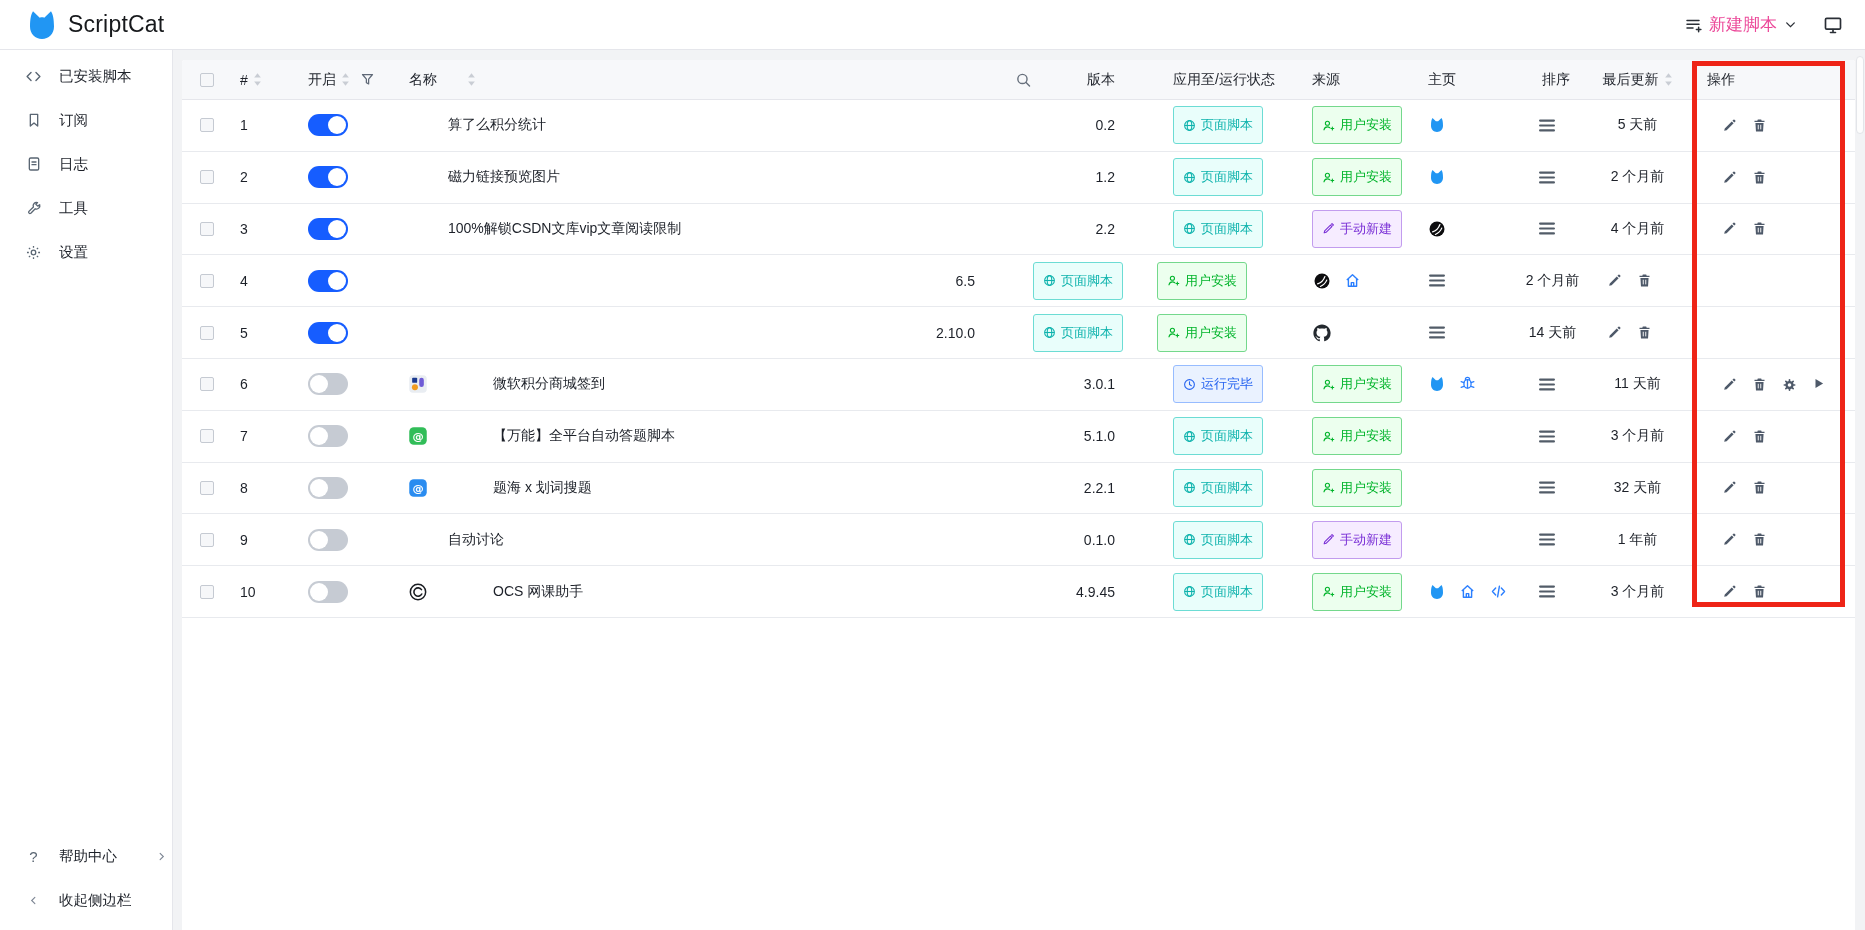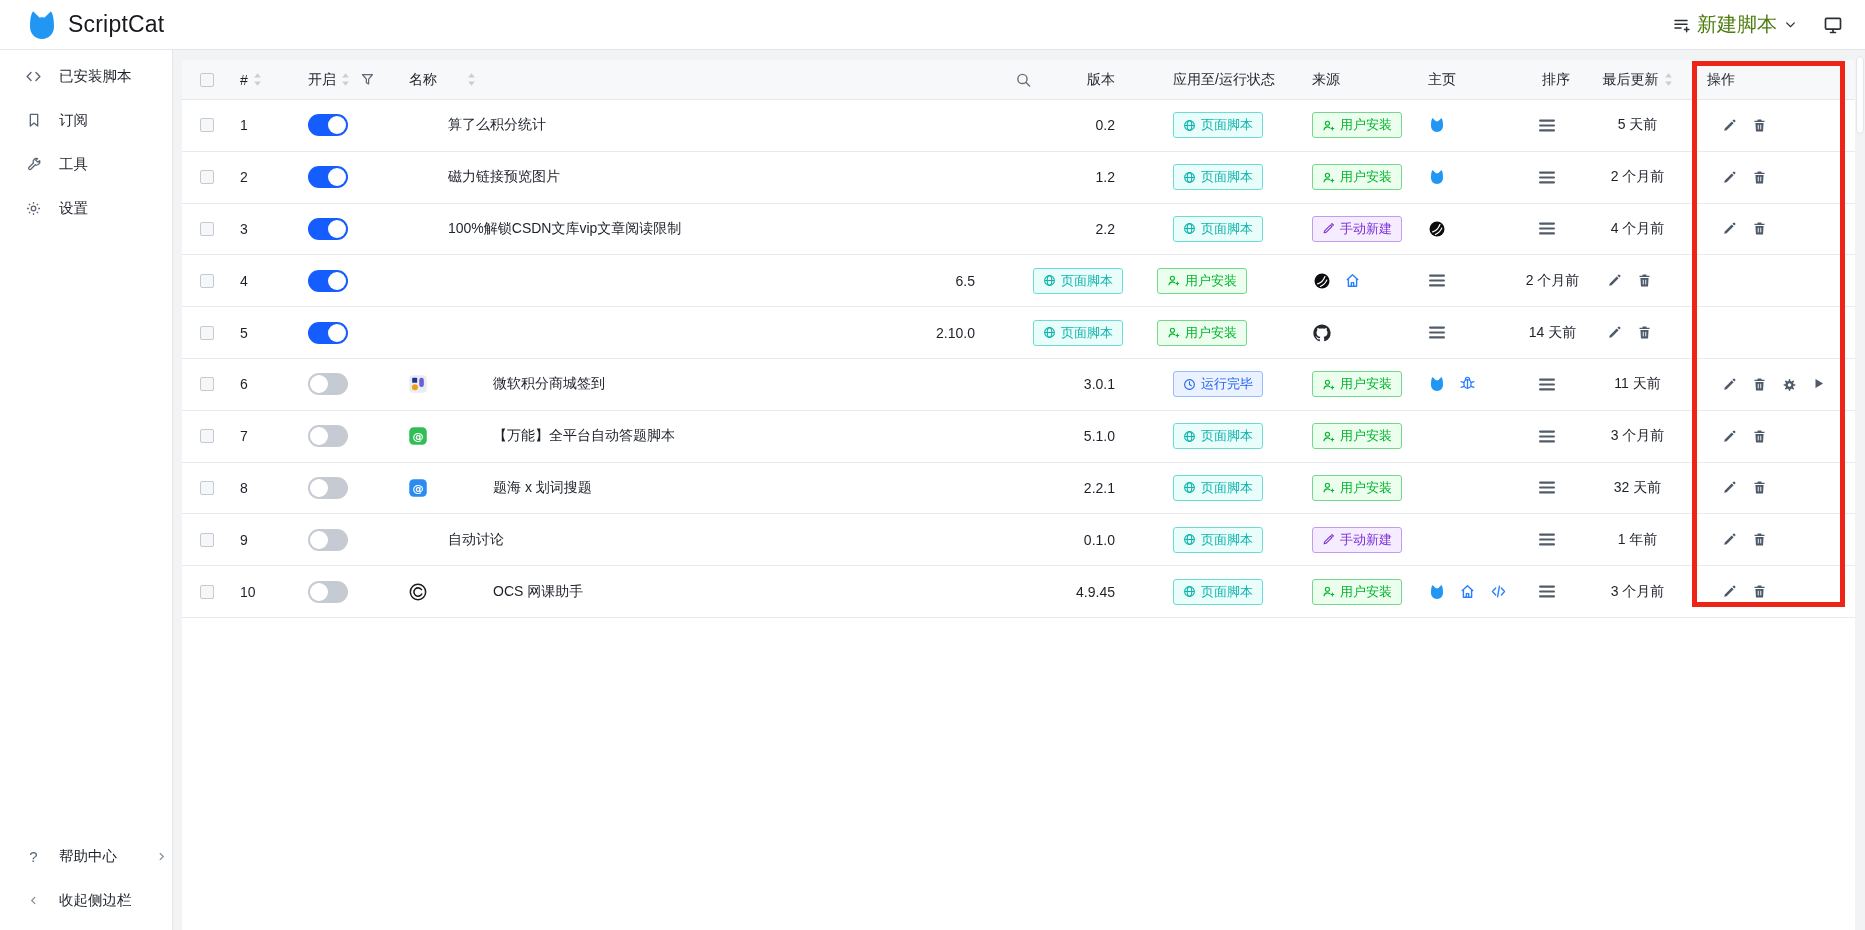--- a/index.html
+++ b/index.html
@@ -13,21 +13,21 @@
   .topbar {
     position:absolute; top:0; left:0; width:1865px; height:50px;
     background:#fff; border-bottom:1px solid #e5e6eb;
     display:flex; align-items:center; justify-content:space-between;
     padding:0 22px 0 24px; z-index:6;
   }
   .logo { display:flex; align-items:center; gap:8px; cursor:pointer; }
   .logo-text { font-size:23px; font-weight:400; color:#17191c; letter-spacing:0.2px; }
   .topbar-right { display:flex; align-items:center; gap:26px; }
   .new-script { display:flex; align-items:center; gap:7px; cursor:pointer; }
-  .new-script span { font-size:20px; color:#4d7c0f; }
+  .new-script span { font-size:17px; color:#ec4899; }
   
   .sidebar {
     position:absolute; top:46px; left:0; bottom:0; width:173px;
     background:#fff; border-right:1px solid #e5e6eb;
     display:flex; flex-direction:column; padding-top:8px; z-index:5;
   }
   .side-item {
     height:44px; display:flex; align-items:center; gap:17px;
     padding-left:25px; cursor:pointer; color:#1d2129; font-size:14.5px;
   }
@@ -76,21 +76,21 @@
   .toggle.off { background:#c6cbd3; }
   .toggle::after {
     content:""; position:absolute; top:2px; width:18px; height:18px;
     border-radius:50%; background:#fff;
   }
   .toggle.on::after { right:2px; }
   .toggle.off::after { left:2px; }
   .nicon { width:20px; height:20px; flex:none; display:inline-flex; }
   .nm { color:#1d2129; cursor:pointer; overflow:hidden; text-overflow:ellipsis;margin-left:40px; }
   .badge {
-    display:inline-flex; align-items:center; gap:5px; height:26px;
+    display:inline-flex; align-items:center; gap:5px; height:38px;
     padding:0 9px; border-radius:3px; font-size:13px; border:1px solid; cursor:pointer;
     white-space:nowrap;
   }
   .badge.page   { color:#0fb3ad; border-color:#6cdcd4; background:#e9fefb; }
   .badge.run    { color:#2563f0; border-color:#97bcff; background:#eaf2ff; }
   .badge.user   { color:#00b42a; border-color:#74d88c; background:#ecffee; }
   .badge.manual { color:#7a30d6; border-color:#c29cee; background:#f6ecff; }
   .hicon { width:18px; height:18px; display:inline-flex; cursor:pointer; }
   .drag { display:inline-flex; cursor:grab; }
   .aicon { width:15px; height:15px; display:inline-flex; cursor:pointer; }
@@ -154,20 +154,29 @@
         <span class="side-icon">
           <svg width="16" height="16" viewBox="0 0 24 24" fill="none" stroke="#5a6673" stroke-width="2" stroke-linejoin="round">
             <path d="M6.5 3.5h11V21l-5.5-4.6L6.5 21z"></path>
           </svg>
         </span>
         <span>订阅</span>
       </div>
       <div class="side-item">
         <span class="side-icon">
           <svg width="16" height="16" viewBox="0 0 24 24" fill="none" stroke="#5a6673" stroke-width="2" stroke-linejoin="round">
+            <rect x="5" y="3" width="14" height="18" rx="2"></rect>
+            <path d="M9 9h6M9 13h6" stroke-linecap="round"></path>
+          </svg>
+        </span>
+        <span>日志</span>
+      </div>
+      <div class="side-item">
+        <span class="side-icon">
+          <svg width="16" height="16" viewBox="0 0 24 24" fill="none" stroke="#5a6673" stroke-width="2" stroke-linejoin="round">
             <path d="M20.5 7a5 5 0 0 1-6.6 6.2L7.2 19.9a2 2 0 0 1-2.8-2.8l6.7-6.7A5 5 0 0 1 17.3 3.8l-2.5 2.6 2.8 2.8L20.5 7z"></path>
           </svg>
         </span>
         <span>工具</span>
       </div>
       <div class="side-item">
         <span class="side-icon">
           <svg width="17" height="17" viewBox="0 0 24 24" fill="none" stroke="#5a6673" stroke-width="1.8">
             <circle cx="12" cy="12" r="3.2"></circle>
             <path d="M12 2.8v2.6M12 18.6v2.6M2.8 12h2.6M18.6 12h2.6M5.5 5.5l1.8 1.8M16.7 16.7l1.8 1.8M18.5 5.5l-1.8 1.8M7.3 16.7l-1.8 1.8"></path>

